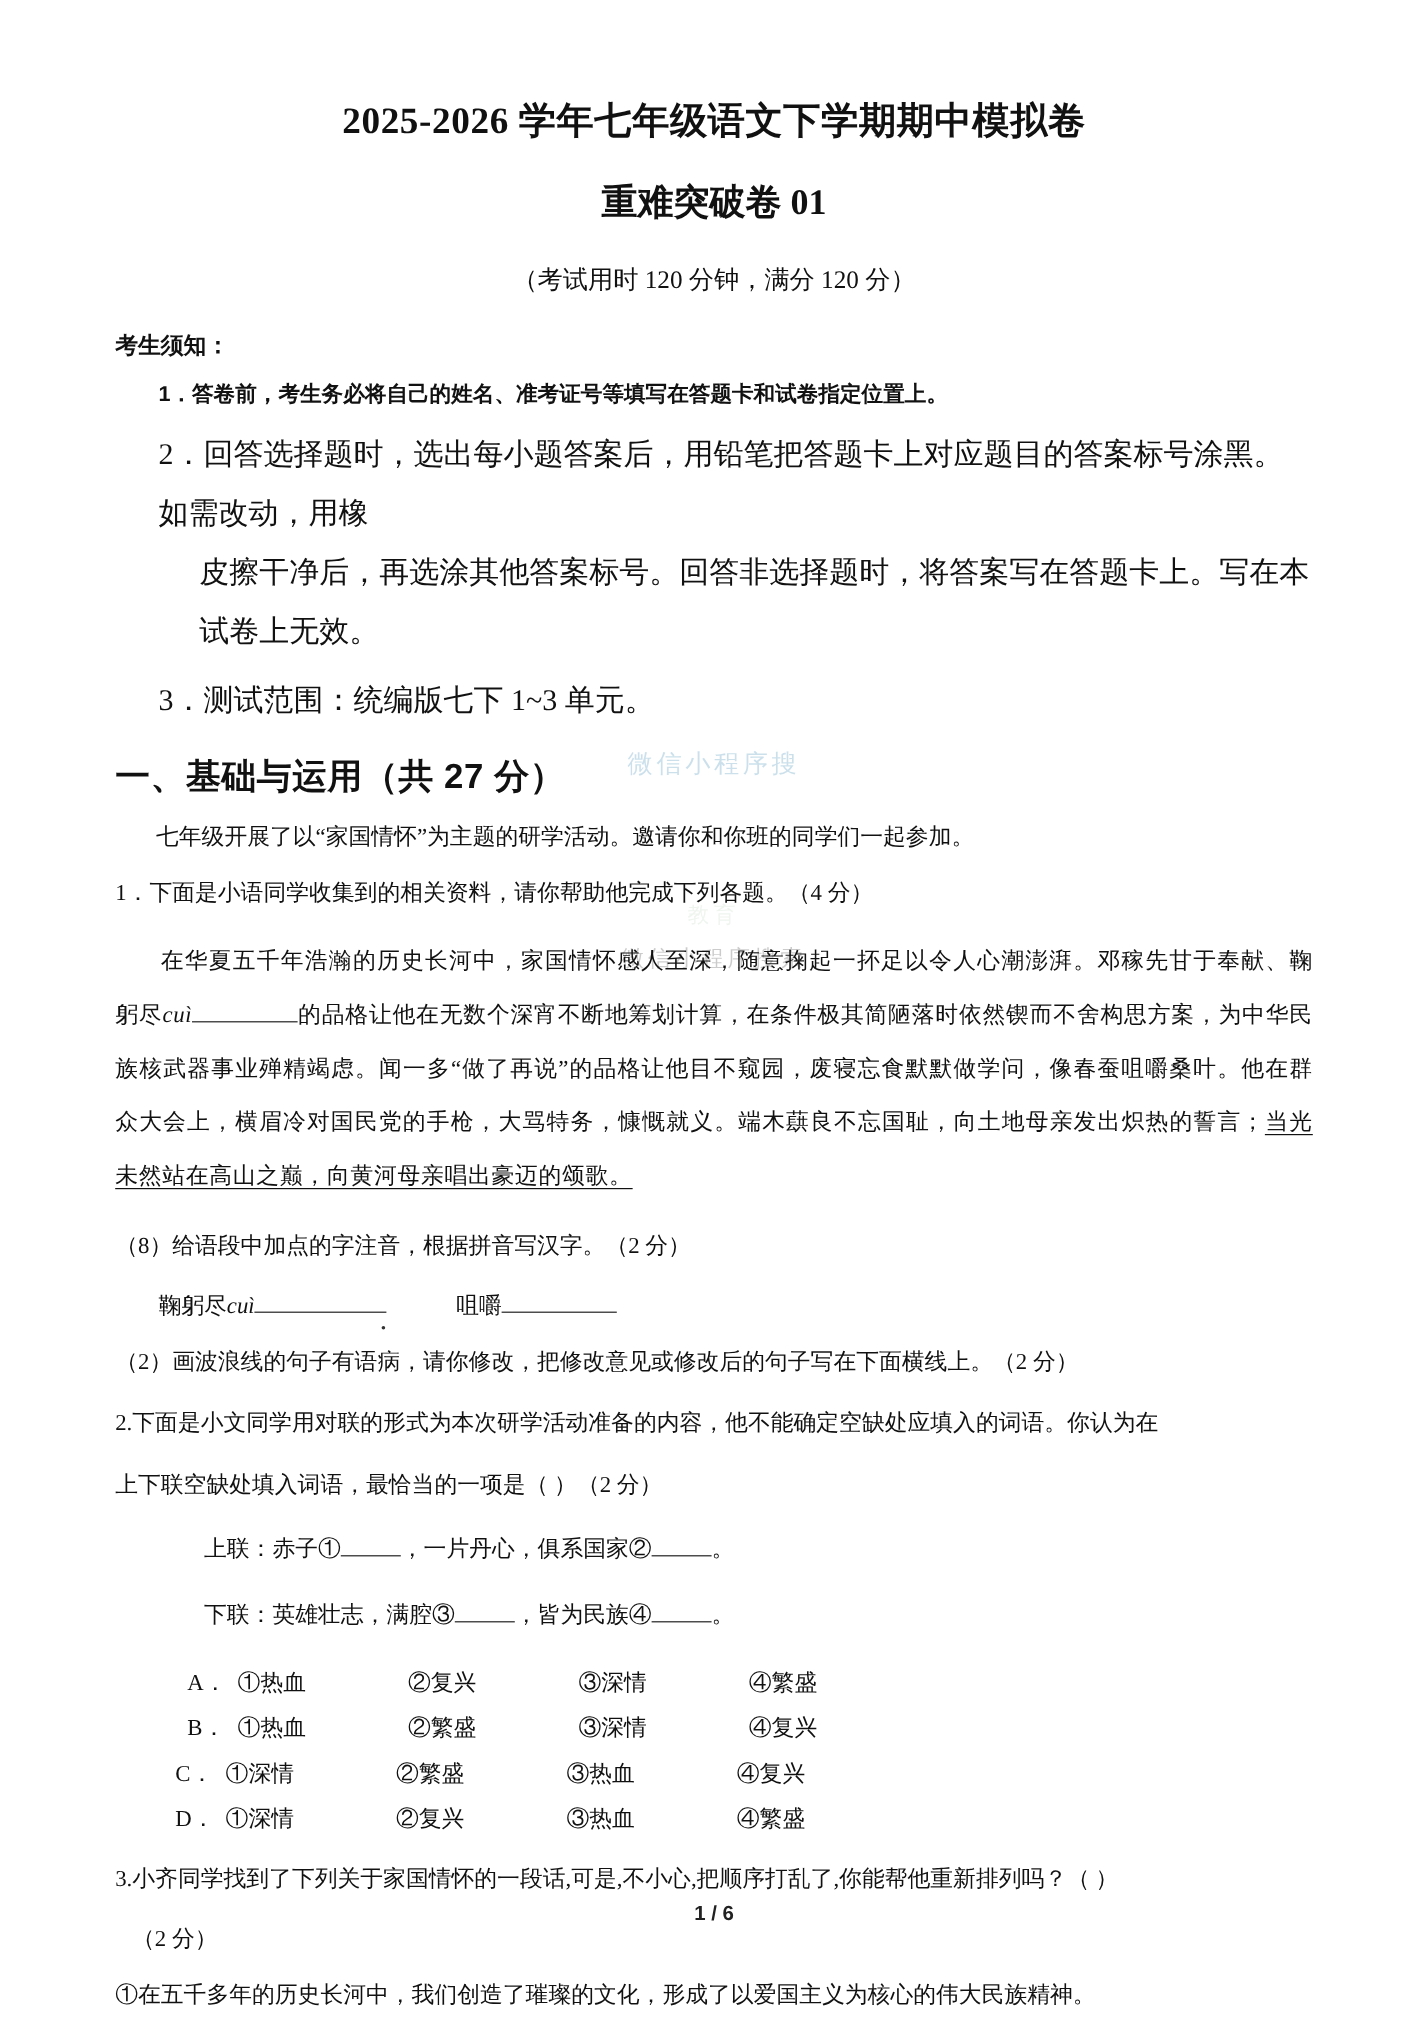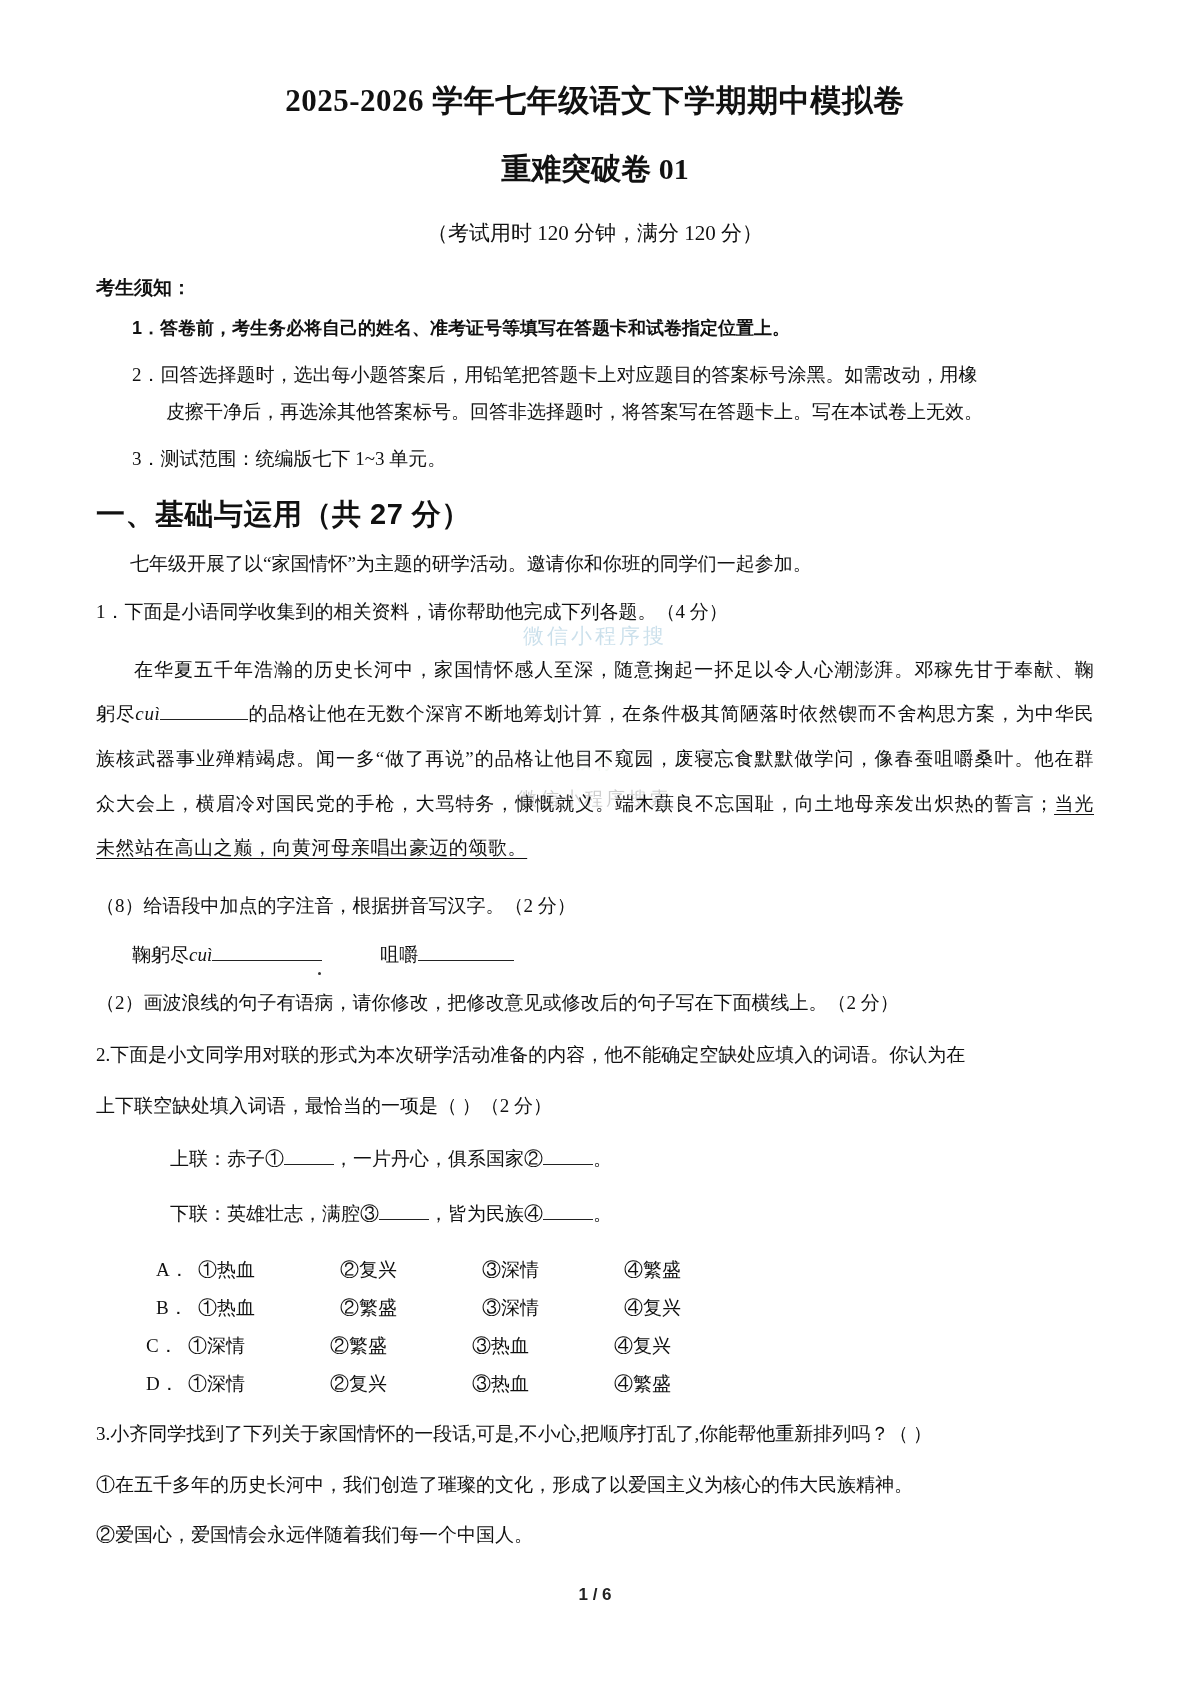--- a/index.html
+++ b/index.html
@@ -92,21 +92,21 @@
     font-weight: bold;
     font-size: 19px;
     margin: 28px 0 0 0;
   }
   .notice-list {
     margin: 0;
     padding: 0;
     list-style: none;
   }
   .notice-item {
-    font-size: 19px;
+    font-size: 25px;
     line-height: 1.95;
     margin-top: 10px;
     padding-left: 36px;
     text-indent: 0;
   }
   .notice-item.bold-sans {
     font-family: "Liberation Sans", "DejaVu Sans", sans-serif;
     font-weight: bold;
     font-size: 18px;
   }
@@ -293,19 +293,20 @@
       <div class="choice-row" style="padding-left:50px">
         <span class="choice-label">D．</span>
         <span class="choice-opt">①深情</span>
         <span class="choice-opt">②复兴</span>
         <span class="choice-opt">③热血</span>
         <span class="choice-opt">④繁盛</span>
       </div>
     </div>
 
     <p class="q3-line">3.小齐同学找到了下列关于家国情怀的一段话,可是,不小心,把顺序打乱了,你能帮他重新排列吗？（        ）</p>
+    <p class="q3-sub">（2 分）</p>
     <p class="item-line">①在五千多年的历史长河中，我们创造了璀璨的文化，形成了以爱国主义为核心的伟大民族精神。</p>
     <p class="item-line">②爱国心，爱国情会永远伴随着我们每一个中国人。</p>
 
   </div>
 
   <div class="footer">1 / 6</div>
 </div>
 
 </body></html>

